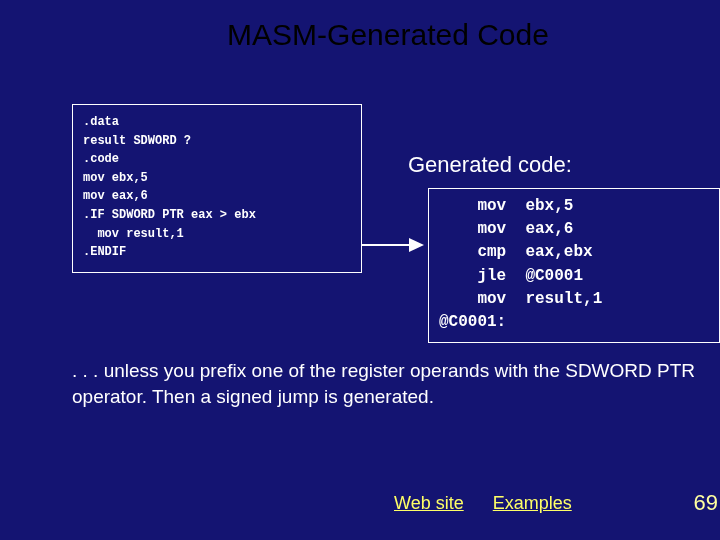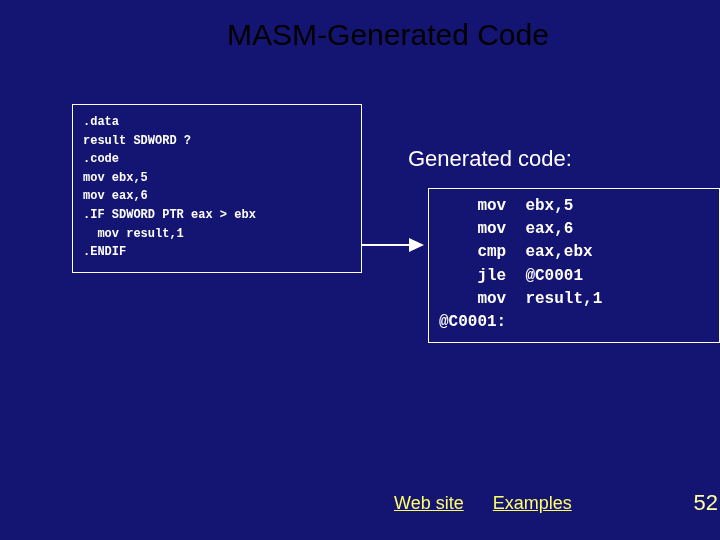--- a/index.html
+++ b/index.html
@@ -38,21 +38,21 @@
     font-family: "Courier New", Courier, monospace;
     font-size: 12px;
     font-weight: bold;
     color: #ffffff;
     line-height: 1.55;
     white-space: pre;
   }
   .gen-title {
     position: absolute;
     left: 380px;
-    top: 146px;
+    top: 152px;
     font-size: 22px;
     color: #ffffff;
   }
   .codebox-right {
     position: absolute;
     left: 400px;
     top: 188px;
     width: 270px;
     border: 1px solid #ffffff;
     padding: 6px 10px 8px 10px;
@@ -129,22 +129,23 @@
     <polygon points="50,8 65,15 50,22" fill="#ffffff"></polygon>
   </svg>
 
   <div class="codebox-right">    mov  ebx,5
     mov  eax,6
     cmp  eax,ebx
     jle  @C0001
     mov  result,1
 @C0001:</div>
 
+  <div class="body-text">. . . unless you prefix one of the register operands with the SDWORD PTR operator. Then a signed jump is generated.</div>
 
 
   <div class="links">
     <span>Web site</span>
     <span>Examples</span>
   </div>
 
-  <div class="pagenum">52</div>
+  <div class="pagenum">69</div>
 
 </div>
 
 </body></html>

